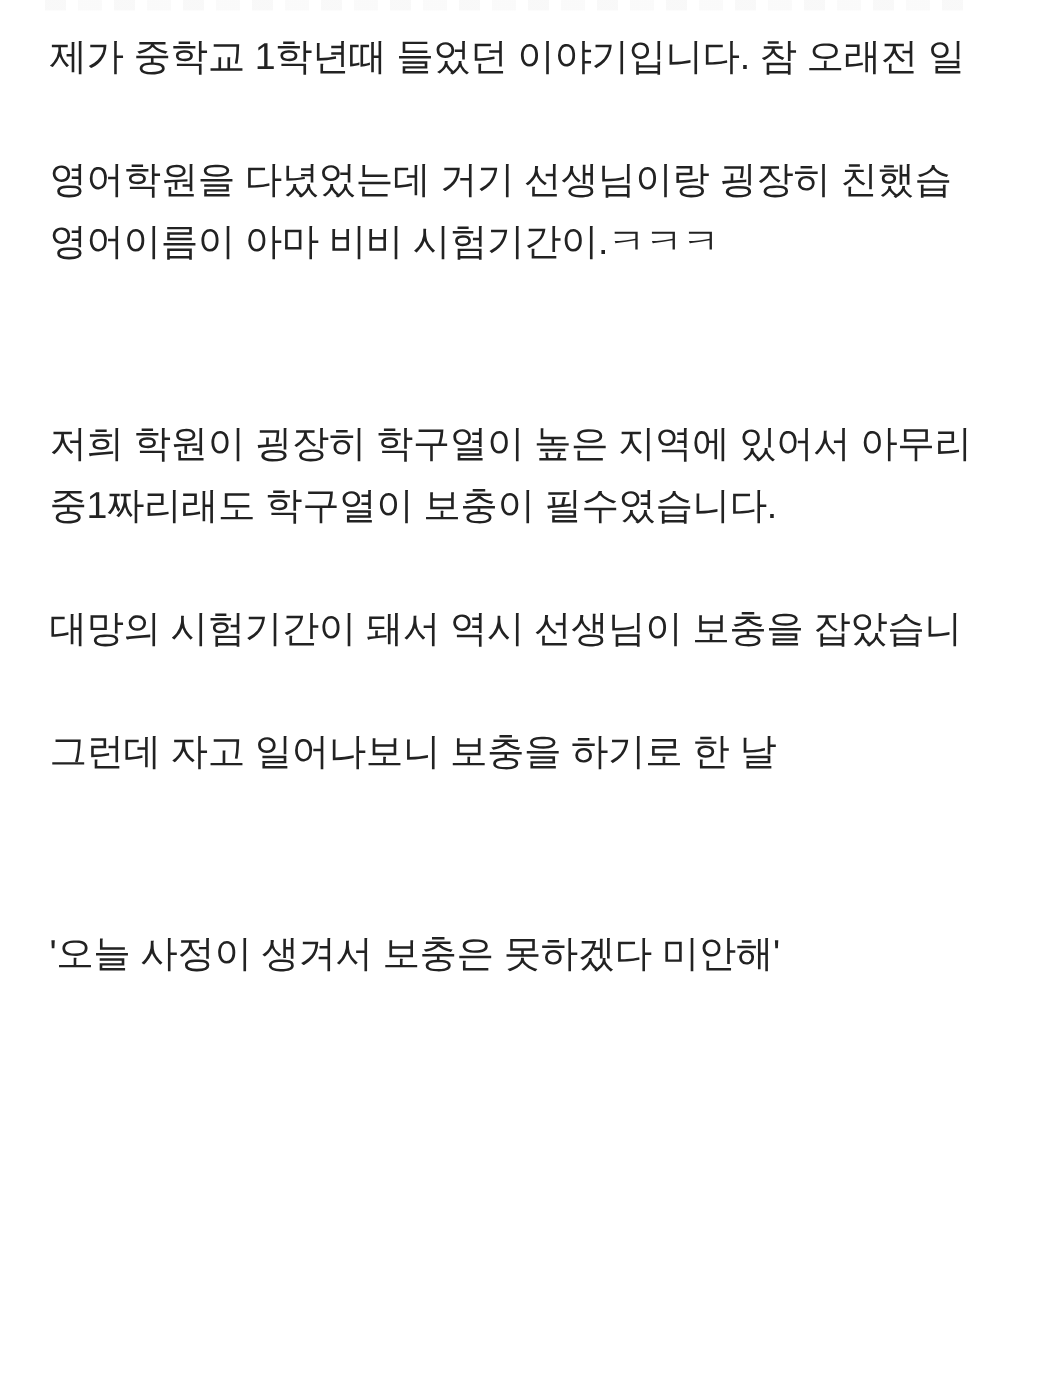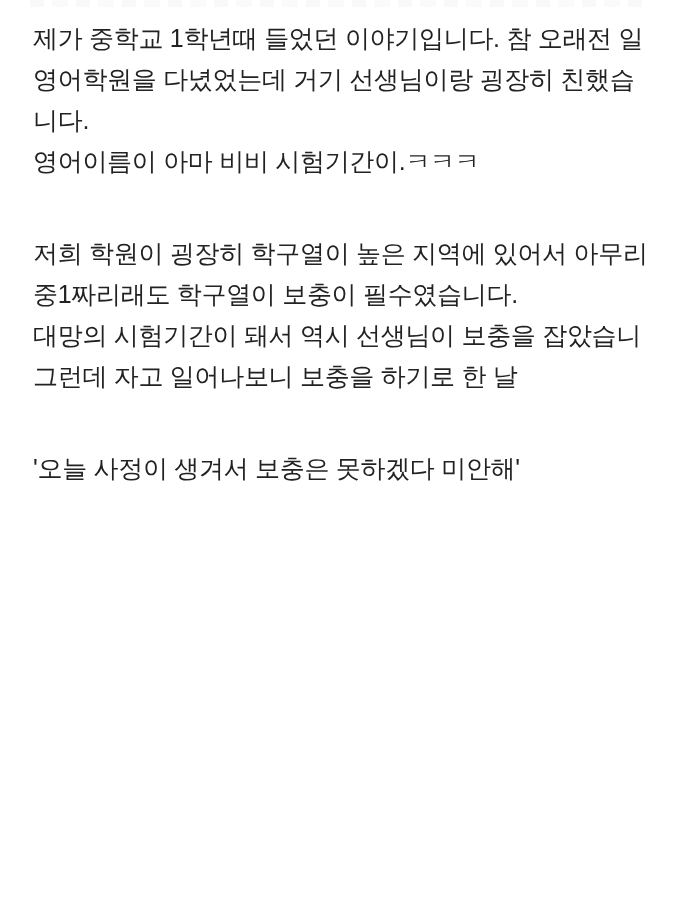--- a/index.html
+++ b/index.html
@@ -47,35 +47,34 @@
   .line {
     height: 41px;
     line-height: 41px;
     font-size: 25px;
     letter-spacing: -0.3px;
     white-space: nowrap;
     color: #222222;
   }
 
   
-  .gap1 { }
+  .gap1 { margin-top: 41px; }
   
-  .gap2 { margin-top: 51px; }
+  .gap2 { margin-top: 94px; }
 </style>
 </head>
 <body>
 
 <div class="page">
 
   <div class="top-artifact"></div>
 
   <div class="story">
     <div class="line">제가 중학교 1학년때 들었던 이야기입니다. 참 오래전 일</div>
     <div class="line gap1">영어학원을 다녔었는데 거기 선생님이랑 굉장히 친했습</div>
-    <div class="line">니다.</div>
     <div class="line">영어이름이 아마 비비 시험기간이.ㅋㅋㅋ</div>
     <div class="line gap2">저희 학원이 굉장히 학구열이 높은 지역에 있어서 아무리</div>
     <div class="line">중1짜리래도 학구열이 보충이 필수였습니다.</div>
     <div class="line gap1">대망의 시험기간이 돼서 역시 선생님이 보충을 잡았습니</div>
     <div class="line gap1">그런데 자고 일어나보니 보충을 하기로 한 날</div>
     <div class="line gap2">'오늘 사정이 생겨서 보충은 못하겠다 미안해'</div>
   </div>
 
 </div>
 

